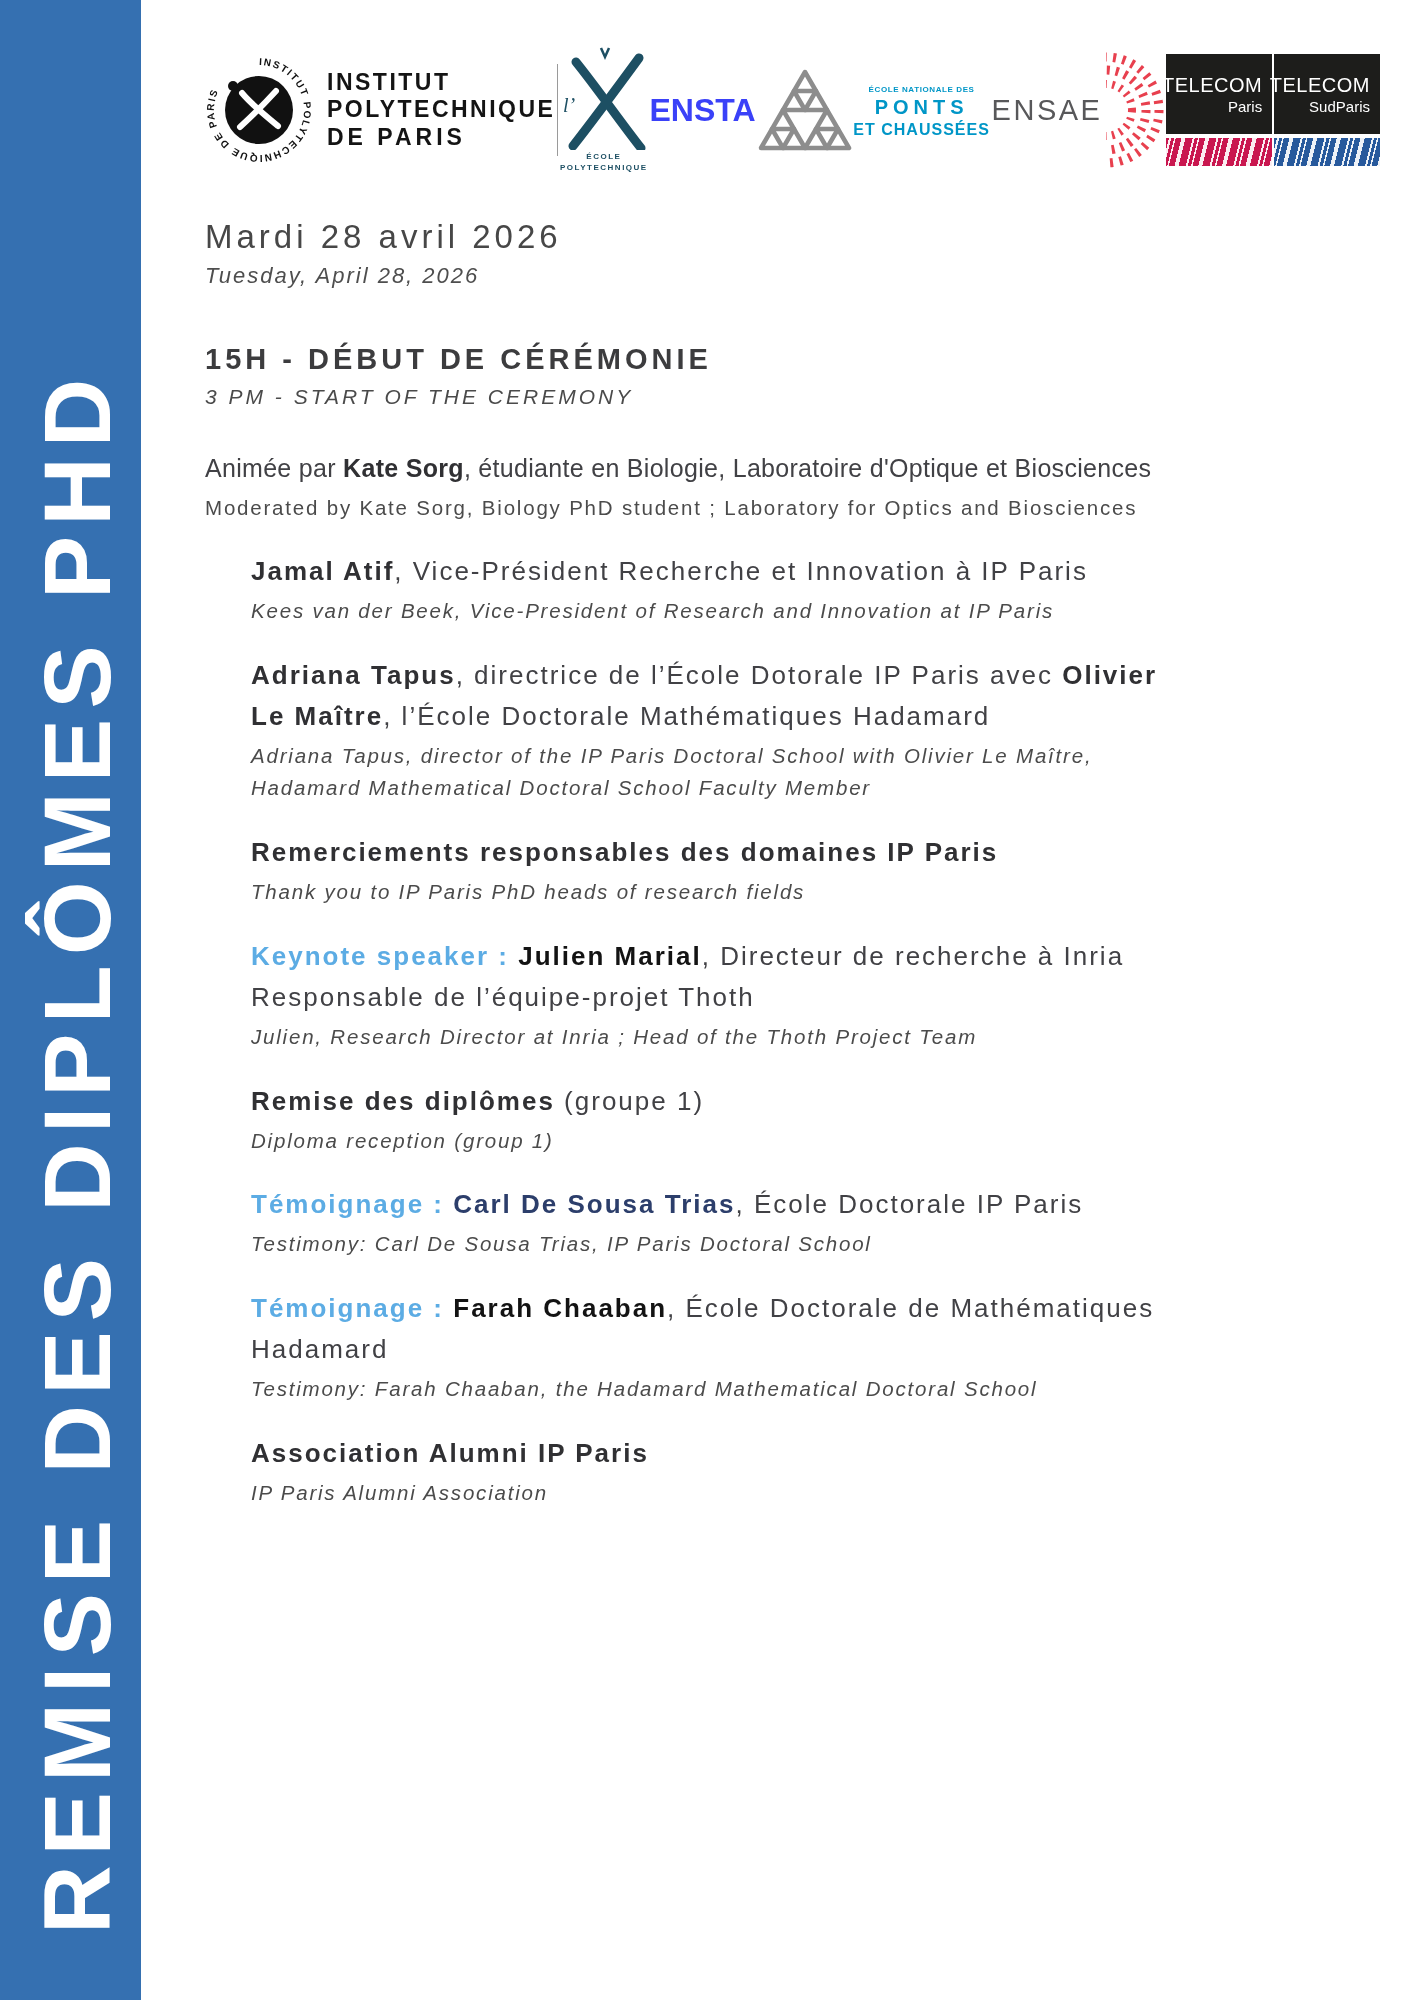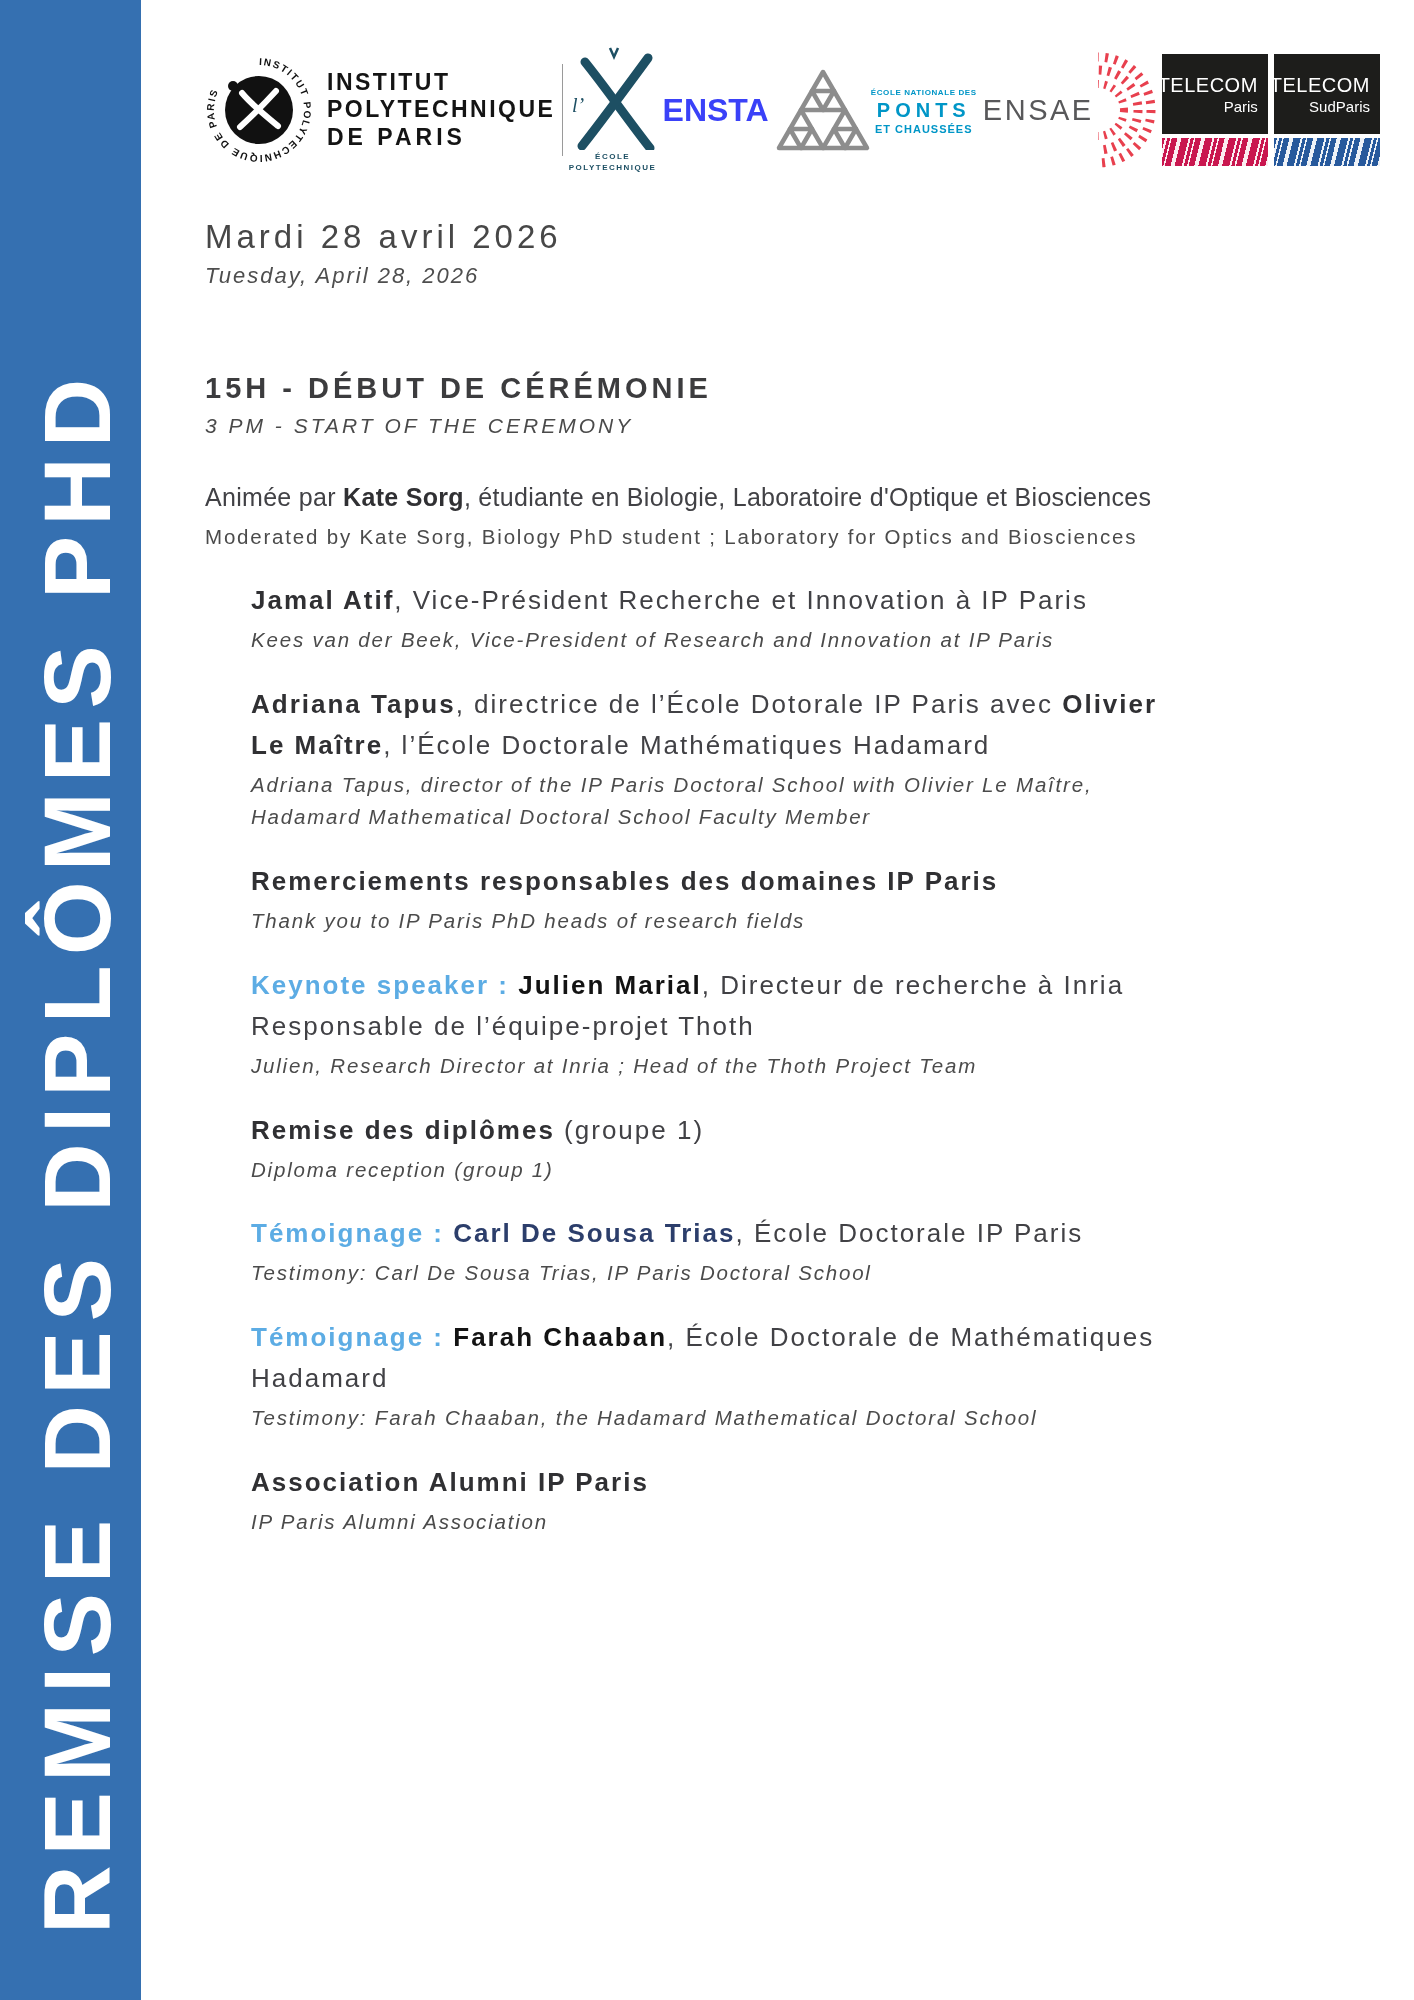--- a/index.html
+++ b/index.html
@@ -29,21 +29,21 @@
   .ip-wordmark{font-weight:700;color:#141414;font-size:23px;letter-spacing:2.5px;line-height:1.2;}
   .ip-wordmark .l3{letter-spacing:4px;}
   .hdr-divider{width:1px;height:92px;background:#9a9a9a;}
   .x-logo{display:flex;flex-direction:column;align-items:center;color:var(--polytechnique-teal,#1d4f63);}
   .x-caption{font-size:8px;font-weight:700;letter-spacing:1.5px;text-align:center;line-height:1.35;margin-top:2px;}
   .ensta{font-size:32px;font-weight:700;letter-spacing:0px;color:var(--ensta-blue,#3a41f8);}
   .ponts{display:flex;flex-direction:row;align-items:center;}
   .ponts-text{color:var(--ponts-cyan,#0096c7);text-align:center;line-height:1.25;margin-top:4px;}
   .ponts-text .p1{font-size:8px;font-weight:700;letter-spacing:.6px;}
   .ponts-text .p2{font-size:20px;font-weight:700;letter-spacing:5px;}
-  .ponts-text .p3{font-size:11px;font-weight:700;letter-spacing:1px;}
+  .ponts-text .p3{font-size:16px;font-weight:700;letter-spacing:1px;}
   .ensae{display:flex;align-items:center;gap:4px;}
   .ensae-label{font-size:29px;font-weight:500;letter-spacing:2.5px;color:var(--ensae-gray,#58585a);}
   .ensae-arcs{color:var(--ensae-red,#e8404e);display:block;}
   .telecom{width:106px;display:flex;flex-direction:column;justify-content:space-between;}
   .telecom-box{
     background:var(--telecom-dark,#1d1d1b);color:#fff;height:80px;
     display:flex;flex-direction:column;justify-content:center;align-items:flex-end;
     padding:0 10px;box-sizing:border-box;
   }
   .telecom-box .t1{font-size:20px;font-weight:500;letter-spacing:.5px;}
@@ -55,21 +55,21 @@
       rgba(255,255,255,0) 5px 8px, rgba(255,255,255,.92) 8px 9.5px,
       rgba(255,255,255,0) 9.5px 15px, rgba(255,255,255,.92) 15px 19px,
       rgba(255,255,255,0) 19px 23px);
   }
   .band-paris{background-color:var(--telecom-paris-red,#c9164f);}
   .band-sud{background-color:var(--telecom-sud-blue,#27599c);}
   
   .date-block{margin-top:42px;}
   .date-fr{font-size:33px;letter-spacing:4px;color:#474747;}
   .date-en{font-size:22px;letter-spacing:2px;font-style:italic;color:#4e4e4e;margin-top:7px;}
-  .ceremony-block{margin-top:83px;}
+  .ceremony-block{margin-top:54px;}
   .ceremony-fr{font-size:29px;font-weight:700;letter-spacing:4px;color:#3c3c3e;}
   .ceremony-en{font-size:21px;font-style:italic;letter-spacing:3px;color:#4a4a4a;margin-top:9px;}
   
   .program-list{display:flex;flex-direction:column;gap:28px;margin-top:40px;padding-bottom:60px;}
   .program-item.indent{margin-left:46px;}
   .program-item .fr{font-size:26px;letter-spacing:2px;color:#414145;line-height:1.58;}
   .program-item.intro .fr{font-size:25px;letter-spacing:.3px;}
   .program-item .fr .b{font-weight:700;color:#303033;}
   .program-item .en{font-size:20.5px;font-style:italic;letter-spacing:1.8px;color:#4b4b4b;line-height:1.55;margin-top:3px;}
   .program-item .en.upright{font-style:normal;}

